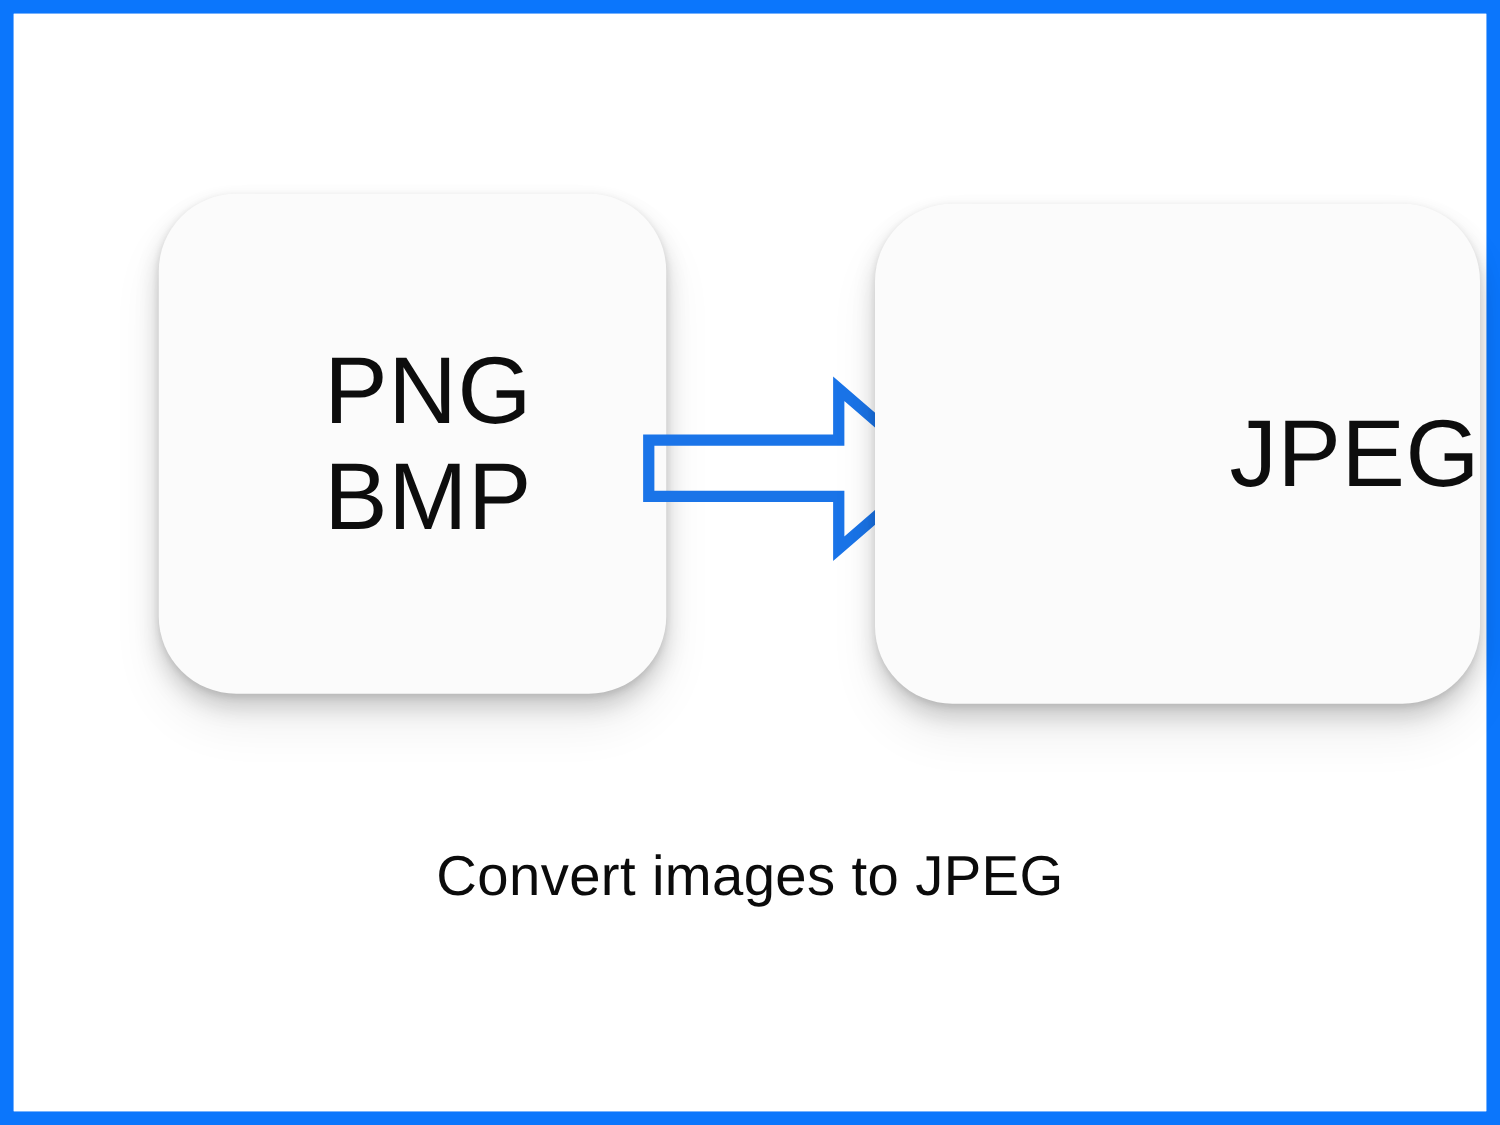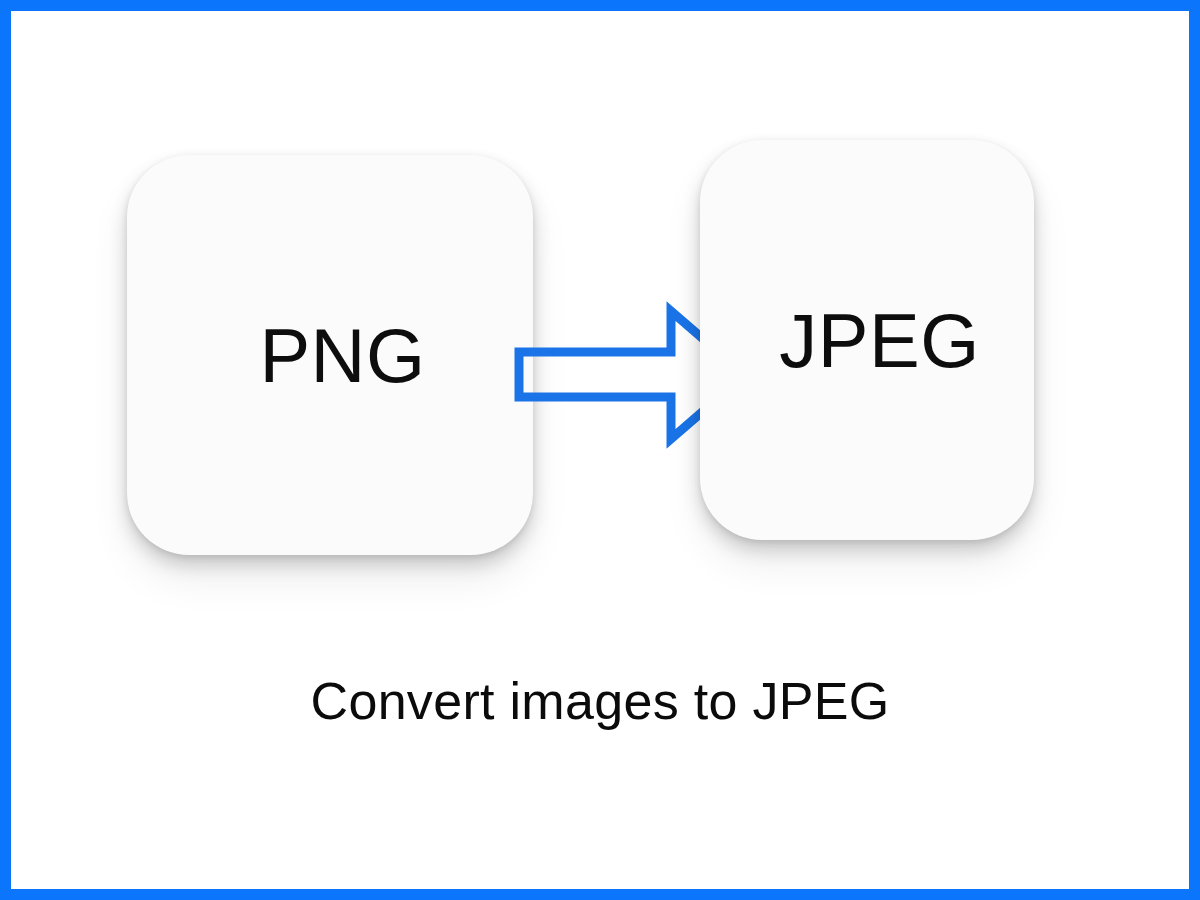--- a/index.html
+++ b/index.html
@@ -51,23 +51,24 @@
 
   #card-source {
     left: 116px;
     top: 144px;
     width: 406px;
     height: 400px;
   }
 
   #card-target {
     left: 689px;
-    top: 129px;
-    width: 334px;
+    top: 152px;
+    width: 484px;
     height: 400px;
+    align-items: flex-end;
   }
 
   .format-line {
     font-size: 76px;
     line-height: 85px;
     color: #0d0d0d;
     letter-spacing: 0.5px;
     font-weight: 400;
     white-space: nowrap;
   }
@@ -96,36 +97,37 @@
     overflow: visible;
   }
 
   
   #caption {
     position: absolute;
     left: 0;
     right: 0;
     top: 650px;
     text-align: center;
-    font-size: 52px;
+    font-size: 45px;
     line-height: 80px;
     color: #0b0b0b;
     letter-spacing: 0.3px;
     font-weight: 400;
     white-space: nowrap;
   }
 </style>
 </head>
 <body>
 
 <div id="infographic">
   <div id="canvas">
 
     <div class="card" id="card-source">
       <div class="format-line">PNG</div>
+      <div class="format-line">BMP</div>
     </div>
 
     <div id="arrow-wrap">
       <svg viewBox="0 0 248 156" xmlns="http://www.w3.org/2000/svg">
         <polygon points="11,55 163,55 163,14 237,78 163,142 163,100 11,100" fill="none" stroke="#1a74e8" stroke-width="9" stroke-linejoin="miter" stroke-miterlimit="10"></polygon>
       </svg>
     </div>
 
     <div class="card" id="card-target">
       <div class="card-label">JPEG</div>

